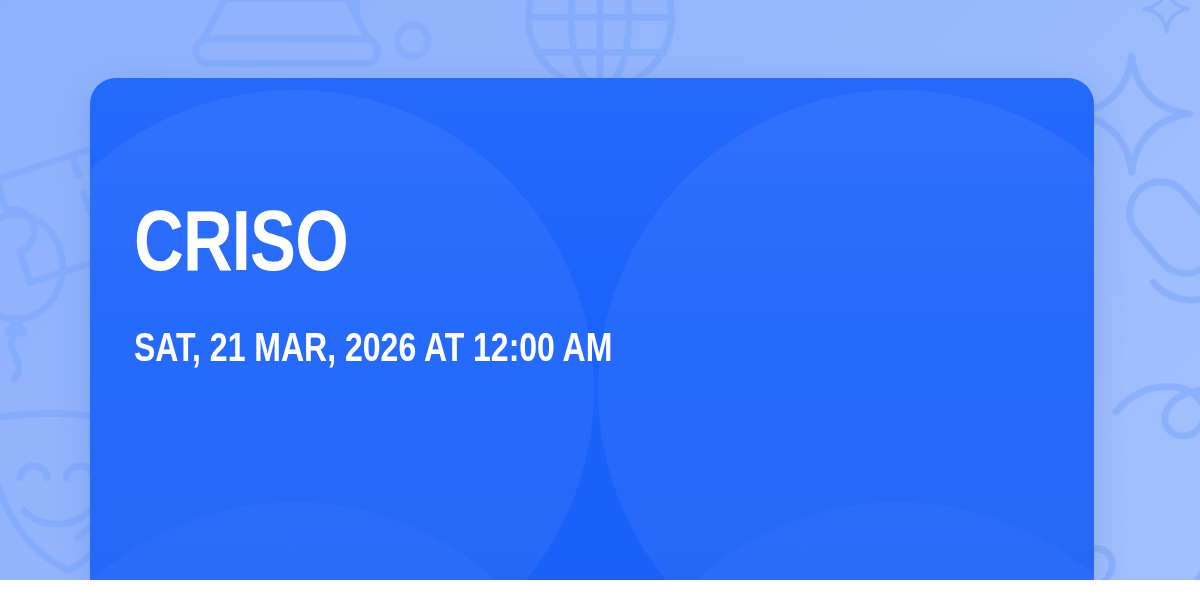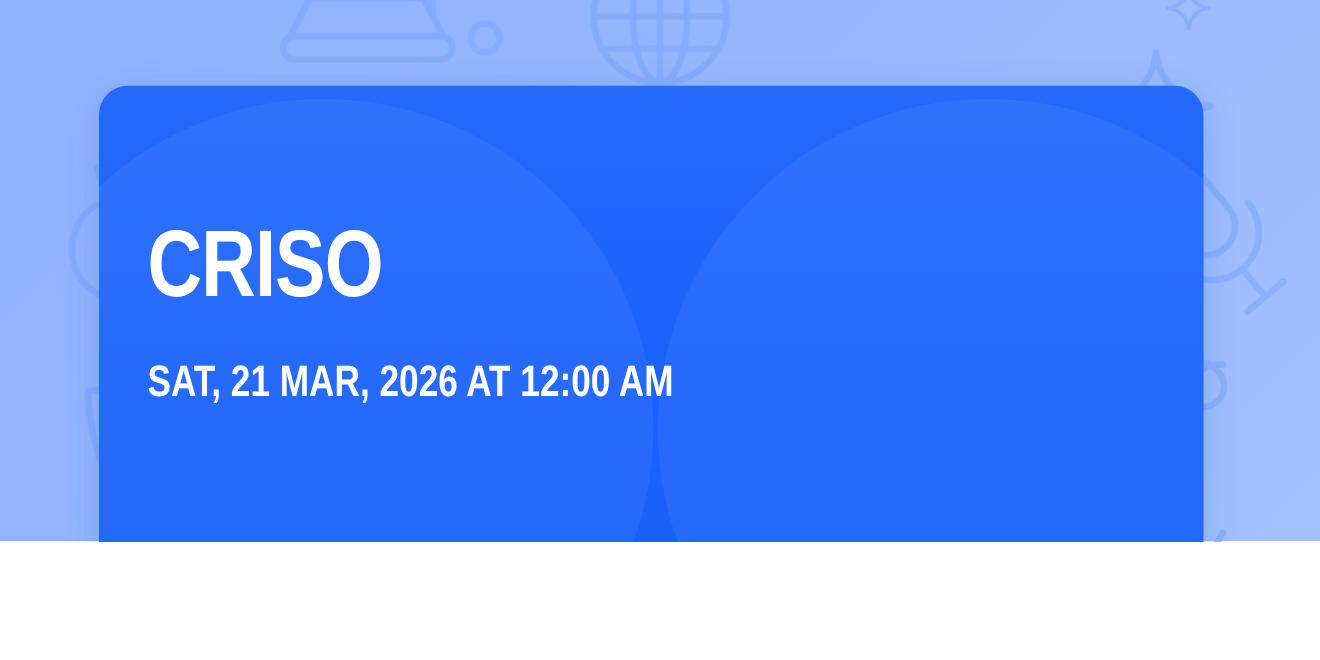--- a/index.html
+++ b/index.html
@@ -9,21 +9,21 @@
     width:1200px;
     height:600px;
     overflow:hidden;
     font-family:"Liberation Sans", sans-serif;
   }
 
   
   .page {
     position:relative;
     width:1200px;
-    height:492px;
+    height:580px;
     overflow:hidden;
     background:linear-gradient(135deg,#8fb2fd 0%,#93b5fd 35%,#9cbcfd 70%,#a2c0fd 100%);
   }
 
   
   .wallpaper {
     position:absolute;
     inset:0;
     pointer-events:none;
   }

